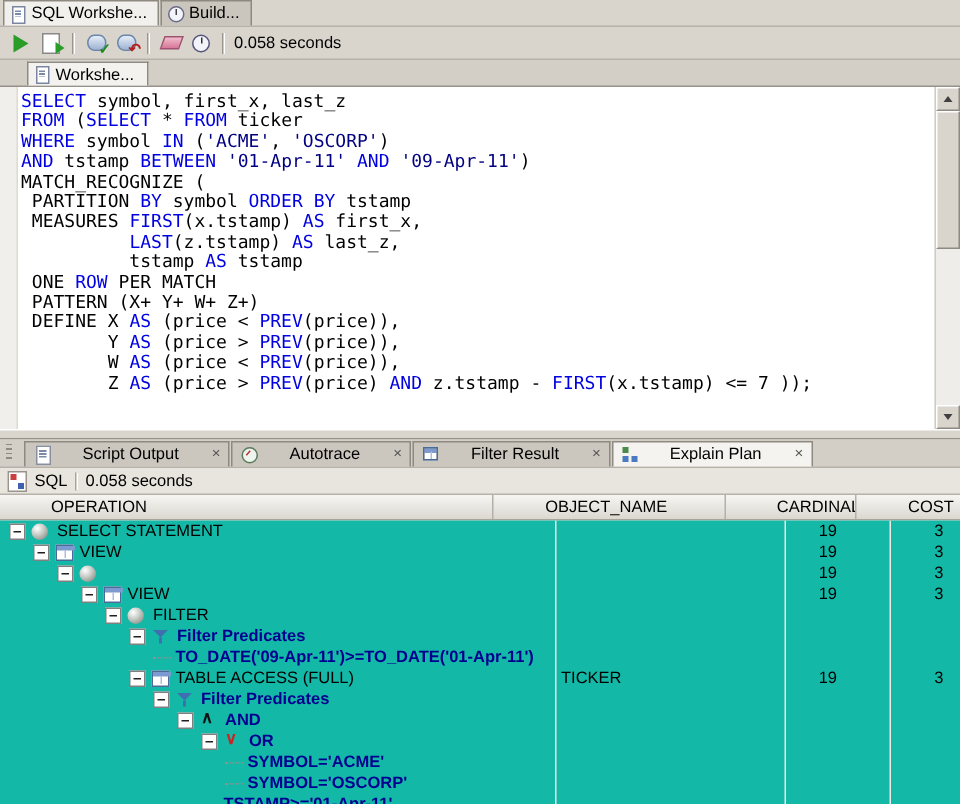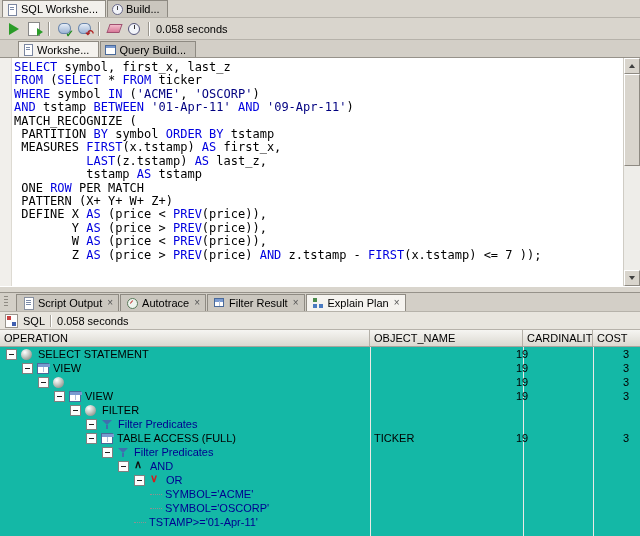--- a/index.html
+++ b/index.html
@@ -51,21 +51,21 @@
   .arr-up{width:0;height:0;border-left:3px solid transparent;border-right:3px solid transparent;border-bottom:4px solid #404040;}
   .arr-down{width:0;height:0;border-left:3px solid transparent;border-right:3px solid transparent;border-top:4px solid #404040;}
   .sthumb{position:absolute;left:0;right:0;top:16px;height:92px;background:#d9d5cd;border:1px solid;border-color:#fff #8e8a82 #8e8a82 #fff;box-sizing:border-box;}
 
   
   .splitter{height:7px;background:#d9d5cd;border-top:1px solid #fff;border-bottom:1px solid #96928a;box-sizing:border-box;}
 
   
   .btabs{height:19px;background:#d3cfc7;display:flex;align-items:flex-end;padding-left:16px;position:relative;border-bottom:1px solid #b6b2aa;box-sizing:border-box;}
   .grip{position:absolute;left:4px;bottom:3px;width:4px;height:12px;background:repeating-linear-gradient(180deg,#8e8a82 0 1px,transparent 1px 3px);}
-  .btab{display:flex;align-items:center;gap:3px;height:16px;padding:0 5px;background:#cbc7bf;border:1px solid #8e8a82;border-bottom:none;margin-right:1px;}
+  .btab{display:flex;align-items:center;gap:20px;height:16px;padding:0 5px;background:#cbc7bf;border:1px solid #8e8a82;border-bottom:none;margin-right:1px;}
   .btab.active{background:#f5f3ef;}
   .tclose{color:#555;font-size:10px;margin-left:2px;line-height:1;}
   .bticon{width:13px;height:12px;position:relative;flex-shrink:0;}
   .script-output-icon::before{content:'';position:absolute;left:2px;top:0;width:8px;height:11px;background:#fff;border:1px solid #8890a0;}
   .script-output-icon::after{content:'';position:absolute;left:4px;top:3px;width:5px;height:5px;background:repeating-linear-gradient(#7a8aa8 0 1px,transparent 1px 2px);}
   .autotrace-icon::before{content:'';position:absolute;left:1px;top:1px;width:9px;height:9px;border-radius:50%;background:#eef4ee;border:1px solid #5a7a5a;}
   .autotrace-icon::after{content:'';position:absolute;left:5px;top:3px;width:1px;height:4px;background:#c03030;transform:rotate(40deg);}
   .query-result-icon::before{content:'';position:absolute;left:1px;top:1px;width:10px;height:9px;border:1px solid #4a6a9a;background:linear-gradient(#7a9ad0 0 3px,#fff 3px);box-sizing:border-box;}
   .query-result-icon::after{content:'';position:absolute;left:6px;top:4px;width:1px;height:5px;background:#aebedb;}
   .explain-plan-icon::before{content:'';position:absolute;left:1px;top:1px;width:4px;height:4px;background:#4a8a4a;}
@@ -73,42 +73,42 @@
 
   
   .sqlbar{height:18px;background:#e8e5de;border-bottom:1px solid #b6b2aa;display:flex;align-items:center;gap:5px;padding-left:5px;box-sizing:border-box;}
   .sqlicon{width:11px;height:12px;background:#fff;border:1px solid #98948c;position:relative;}
   .sqlicon::before{content:'';position:absolute;left:1px;top:1px;width:4px;height:4px;background:#c84040;}
   .sqlicon::after{content:'';position:absolute;right:1px;bottom:1px;width:4px;height:4px;background:#4060b0;}
   .sqlsep{width:1px;height:12px;background:#a8a49c;border-right:1px solid #fff;}
 
   
   .ghead{height:17px;display:flex;background:linear-gradient(#f6f5f2,#dbd8d0);border-bottom:1px solid #a8a49c;box-sizing:border-box;}
-  .gh{box-sizing:border-box;padding:2px 0 0 4px;border-right:1px solid #b4b0a8;overflow:hidden;white-space:nowrap;}
+  .gh{box-sizing:border-box;padding:2px 0 0 4px;border-right:1px solid #b4b0a8;overflow:hidden;white-space:nowrap;margin-left:30px;}
   .gh1{width:370px;} .gh2{width:153px;} .gh3{width:70px;} .gh4{width:47px;border-right:none;}
   .gbody{height:211px;position:relative;background:#14b8a6;overflow:hidden;}
   .colline{position:absolute;top:0;bottom:0;width:1px;background:#ebe9e5;}
   .plan-row{height:14px;display:flex;align-items:center;position:relative;white-space:nowrap;}
   .pind{flex-shrink:0;height:1px;}
   .pbox{width:9px;height:9px;border:1px solid #808080;background:#fdfdfd;margin-right:4px;flex-shrink:0;position:relative;box-sizing:content-box;}
   .pbox::after{content:'';position:absolute;left:2px;right:2px;top:4px;height:1px;background:#202020;}
   .pdot{width:12px;height:0;border-top:1px dotted #909090;margin-right:3px;flex-shrink:0;}
   .picn{width:13px;height:12px;margin-right:4px;position:relative;flex-shrink:0;}
   .pic-operation{border-radius:50%;width:11px;height:11px;background:radial-gradient(circle at 35% 30%,#ffffff,#c9cec9 40%,#798079 95%);margin:0 6px 0 0;}
   .pic-table{width:12px;height:11px;border:1px solid #4a6a9a;background:#fff;box-sizing:border-box;}
   .pic-table::before{content:'';position:absolute;left:0;top:0;width:12px;height:3px;background:#7a9ad0;}
   .pic-table::after{content:'';position:absolute;left:5px;top:3px;bottom:1px;width:1px;background:#aebedb;}
   .pic-filter::before{content:'';position:absolute;left:1px;top:2px;width:0;height:0;border-left:5px solid transparent;border-right:5px solid transparent;border-top:5px solid #3f6fae;}
   .pic-filter::after{content:'';position:absolute;left:5px;top:7px;width:2px;height:4px;background:#3f6fae;}
   .pic-and::before{content:'∧';font-weight:bold;font-size:11px;color:#101010;position:absolute;top:-2px;left:1px;}
   .pic-or::before{content:'∨';font-weight:bold;font-size:11px;color:#d02020;position:absolute;top:-2px;left:1px;}
   .plabel{color:#000;}
-  .plabel.link{color:var(--pred,#000090);}
+  .plabel.link{color:var(--pred,#000090);font-weight:bold;}
   .pobj{position:absolute;left:374px;}
-  .pcard{position:absolute;left:516px;width:62px;}
+  .pcard{position:absolute;left:496px;width:62px;text-align:right;}
   .pcost{position:absolute;left:593px;width:36px;text-align:right;}
 </style>
 </head>
 <body>
 
 <div id="app">
 
   <div class="winbar">
       <div class="wtab active">
         <span class="ticon worksheet-icon"></span>
@@ -133,24 +133,20 @@
         <span class="tsep"></span>
       </span>
     <span class="timing">0.058 seconds</span>
   </div>
 
   <div class="subtabs">
       <div class="stab active">
         <span class="ticon worksheet-icon"></span>
         <span class="tlabel">Workshe...</span>
       </div>
-      <div class="stab">
-        <span class="ticon query-builder-icon"></span>
-        <span class="tlabel">Query Build...</span>
-      </div>
     </div>
 
   <div class="editor">
     <div class="gutter"></div>
     <div class="code"><div class="code-line"><span class="t-k">SELECT</span><span class="t-p"> symbol, first_x, last_z</span></div><div class="code-line"><span class="t-k">FROM</span><span class="t-p"> (</span><span class="t-k">SELECT</span><span class="t-p"> * </span><span class="t-k">FROM</span><span class="t-p"> ticker</span></div><div class="code-line"><span class="t-k">WHERE</span><span class="t-p"> symbol </span><span class="t-k">IN</span><span class="t-p"> (</span><span class="t-s">'ACME'</span><span class="t-p">, </span><span class="t-s">'OSCORP'</span><span class="t-p">)</span></div><div class="code-line"><span class="t-k">AND</span><span class="t-p"> tstamp </span><span class="t-k">BETWEEN</span><span class="t-p"> </span><span class="t-s">'01-Apr-11'</span><span class="t-p"> </span><span class="t-k">AND</span><span class="t-p"> </span><span class="t-s">'09-Apr-11'</span><span class="t-p">)</span></div><div class="code-line"><span class="t-p">MATCH_RECOGNIZE (</span></div><div class="code-line"><span class="t-p"> PARTITION </span><span class="t-k">BY</span><span class="t-p"> symbol </span><span class="t-k">ORDER</span><span class="t-p"> </span><span class="t-k">BY</span><span class="t-p"> tstamp</span></div><div class="code-line"><span class="t-p"> MEASURES </span><span class="t-k">FIRST</span><span class="t-p">(x.tstamp) </span><span class="t-k">AS</span><span class="t-p"> first_x,</span></div><div class="code-line"><span class="t-p">          </span><span class="t-k">LAST</span><span class="t-p">(z.tstamp) </span><span class="t-k">AS</span><span class="t-p"> last_z,</span></div><div class="code-line"><span class="t-p">          tstamp </span><span class="t-k">AS</span><span class="t-p"> tstamp</span></div><div class="code-line"><span class="t-p"> ONE </span><span class="t-k">ROW</span><span class="t-p"> PER MATCH</span></div><div class="code-line"><span class="t-p"> PATTERN (X+ Y+ W+ Z+)</span></div><div class="code-line"><span class="t-p"> DEFINE X </span><span class="t-k">AS</span><span class="t-p"> (price &lt; </span><span class="t-k">PREV</span><span class="t-p">(price)),</span></div><div class="code-line"><span class="t-p">        Y </span><span class="t-k">AS</span><span class="t-p"> (price &gt; </span><span class="t-k">PREV</span><span class="t-p">(price)),</span></div><div class="code-line"><span class="t-p">        W </span><span class="t-k">AS</span><span class="t-p"> (price &lt; </span><span class="t-k">PREV</span><span class="t-p">(price)),</span></div><div class="code-line"><span class="t-p">        Z </span><span class="t-k">AS</span><span class="t-p"> (price &gt; </span><span class="t-k">PREV</span><span class="t-p">(price) </span><span class="t-k">AND</span><span class="t-p"> z.tstamp - </span><span class="t-k">FIRST</span><span class="t-p">(x.tstamp) &lt;= 7 ));</span></div></div>
     <div class="vscroll">
       <div class="sbtn up">
           <span class="arr-up"></span>
         </div>
       <div class="sthumb"></div>
@@ -241,20 +237,25 @@
         <span class="picn pic-operation"></span>
         <span class="plabel">FILTER</span>
       </div>
       <div class="plan-row">
         <span class="pind" style="width: 86px;"></span>
         <span class="pbox"></span>
         <span class="picn pic-filter"></span>
         <span class="plabel link">Filter Predicates</span>
       </div>
       <div class="plan-row">
+        <span class="pind" style="width: 102px;"></span>
+        <span class="pdot"></span>
+        <span class="plabel link">TO_DATE('09-Apr-11')&gt;=TO_DATE('01-Apr-11')</span>
+      </div>
+      <div class="plan-row">
         <span class="pind" style="width: 86px;"></span>
         <span class="pbox"></span>
         <span class="picn pic-table"></span>
         <span class="plabel">TABLE ACCESS (FULL)</span>
         <span class="pobj">TICKER</span>
         <span class="pcard">19</span>
         <span class="pcost">3</span>
       </div>
       <div class="plan-row">
         <span class="pind" style="width: 102px;"></span>

